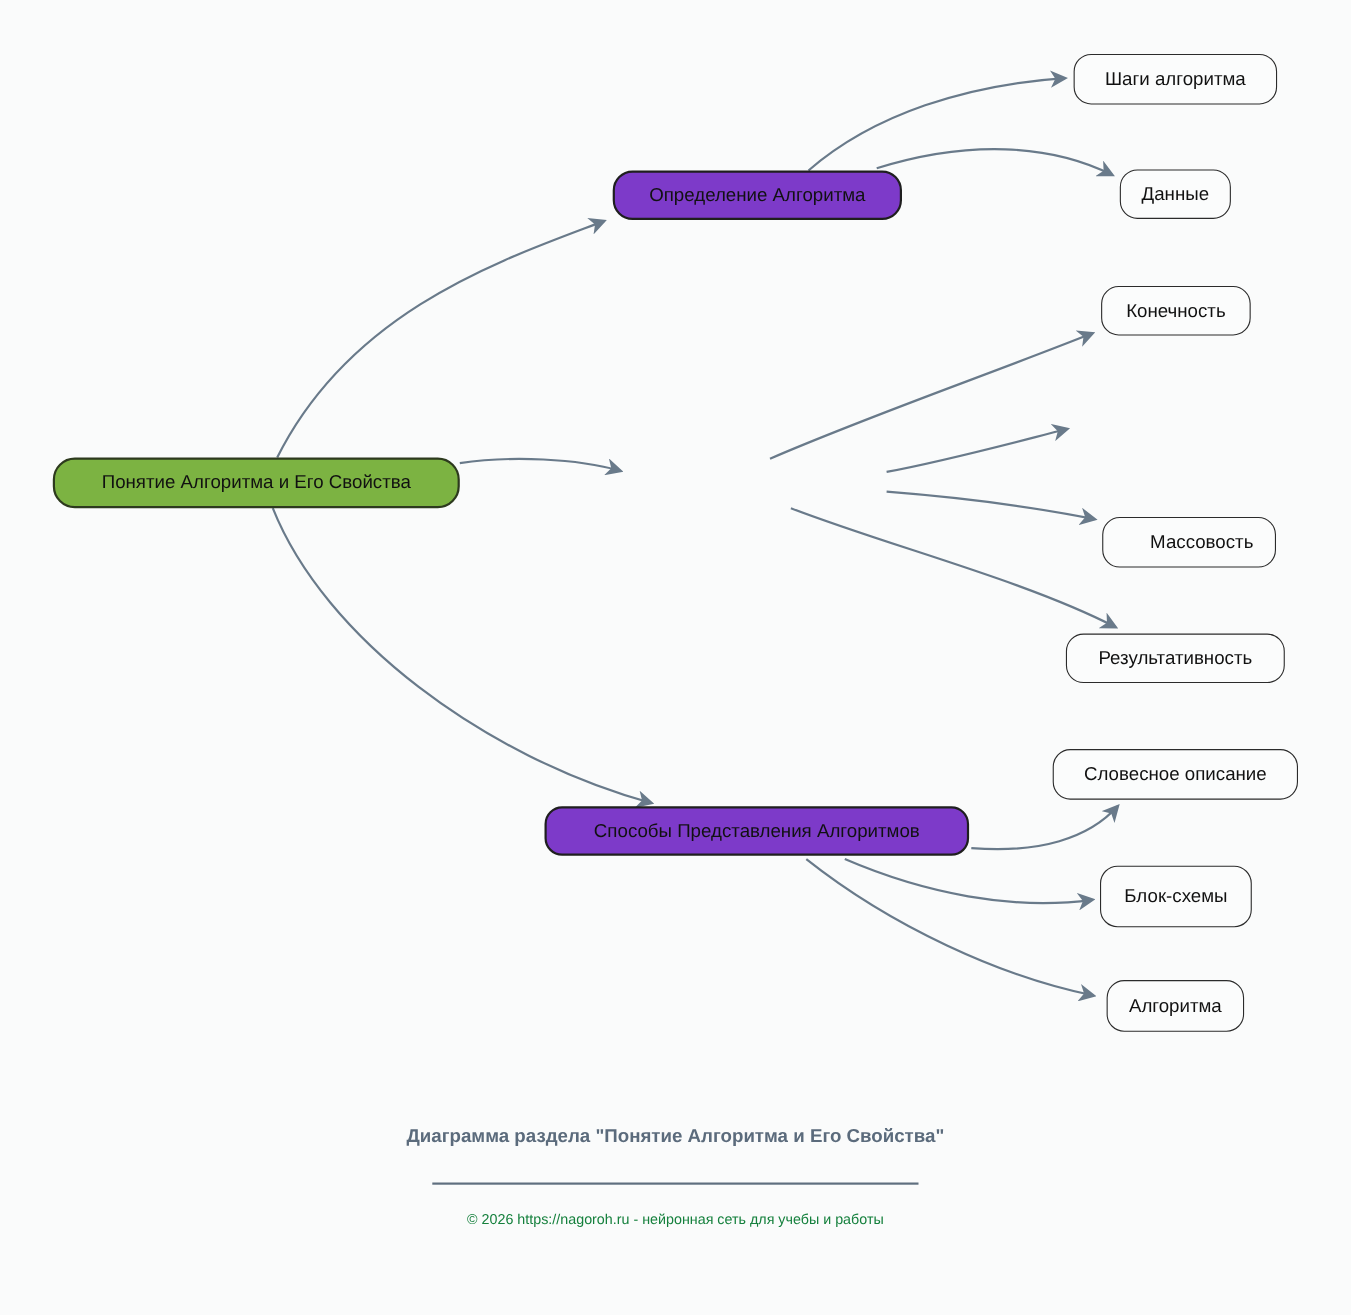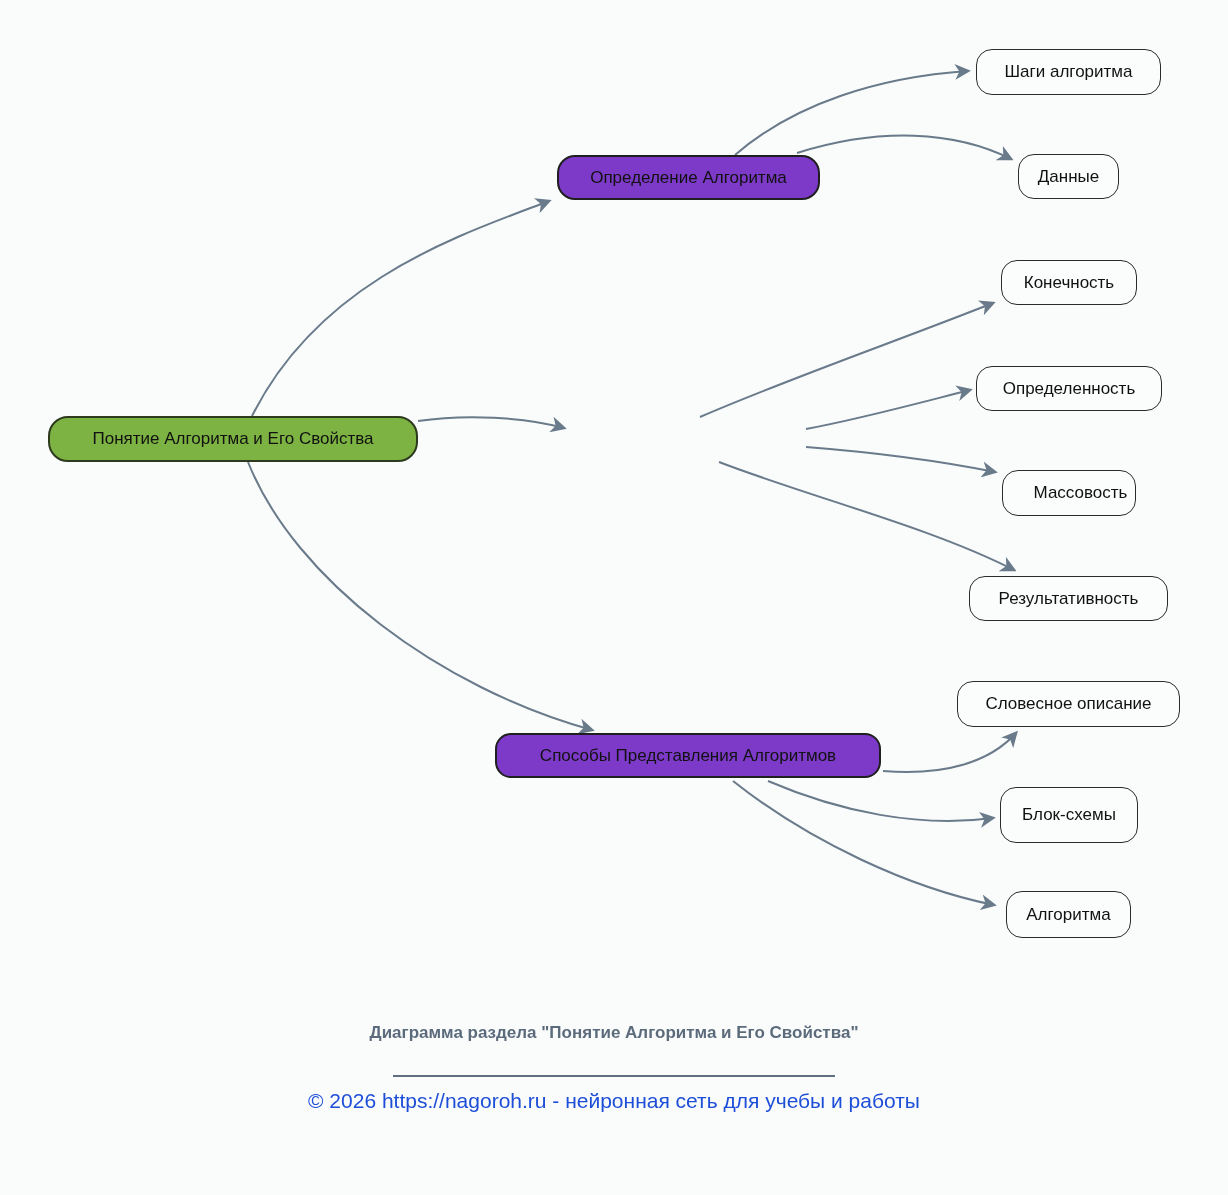--- a/index.html
+++ b/index.html
@@ -72,23 +72,23 @@
     line-height: 21px;
     color: #5b6b7c;
   }
   .footer-divider {
     margin-top: 32px;
     width: 442px;
     height: 0;
     border-bottom: 2px solid #5f6f7f;
   }
   .footer-copyright {
-    margin-top: 12px;
-    font-size: 21px;
-    color: #1d4ed8;
+    margin-top: 24px;
+    font-size: 13px;
+    color: #15803d;
     text-align: center;
   }
 </style>
 </head>
 <body>
 
 <div class="canvas">
 
   <svg class="edges-layer" viewBox="0 0 1228 1195" xmlns="http://www.w3.org/2000/svg">
     <defs>
@@ -116,23 +116,22 @@
 
 
   <div class="node branch-node" style="left:495px; top:733px; width:386px; height:45px;border-radius:16px;">Способы Представления Алгоритмов</div>
 
   <div class="node leaf-node" style="left:976px; top:49px; width:185px; height:46px;">Шаги алгоритма</div>
 
   <div class="node leaf-node" style="left:1018px; top:154px; width:101px; height:45px;">Данные</div>
 
   <div class="node leaf-node" style="left:1001px; top:260px; width:136px; height:45px;">Конечность</div>
 
-  <div class="node leaf-node" style="left:976px; top:366px; width:186px; height:45px;">Определенность</div>
 
-  <div class="node leaf-node" style="left:1002px; top:470px; width:134px; height:46px;padding-left:23px;">Массовость</div>
+  <div class="node leaf-node" style="left:1002px; top:470px; width:158px; height:46px;padding-left:23px;">Массовость</div>
 
   <div class="node leaf-node" style="left:969px; top:576px; width:199px; height:45px;">Результативность</div>
 
   <div class="node leaf-node" style="left:957px; top:681px; width:223px; height:46px;">Словесное описание</div>
 
   <div class="node leaf-node" style="left:1000px; top:787px; width:138px; height:56px;">Блок-схемы</div>
 
   <div class="node leaf-node" style="left:1006px; top:891px; width:125px; height:47px;">Алгоритма</div>
 
   <div class="footer">

